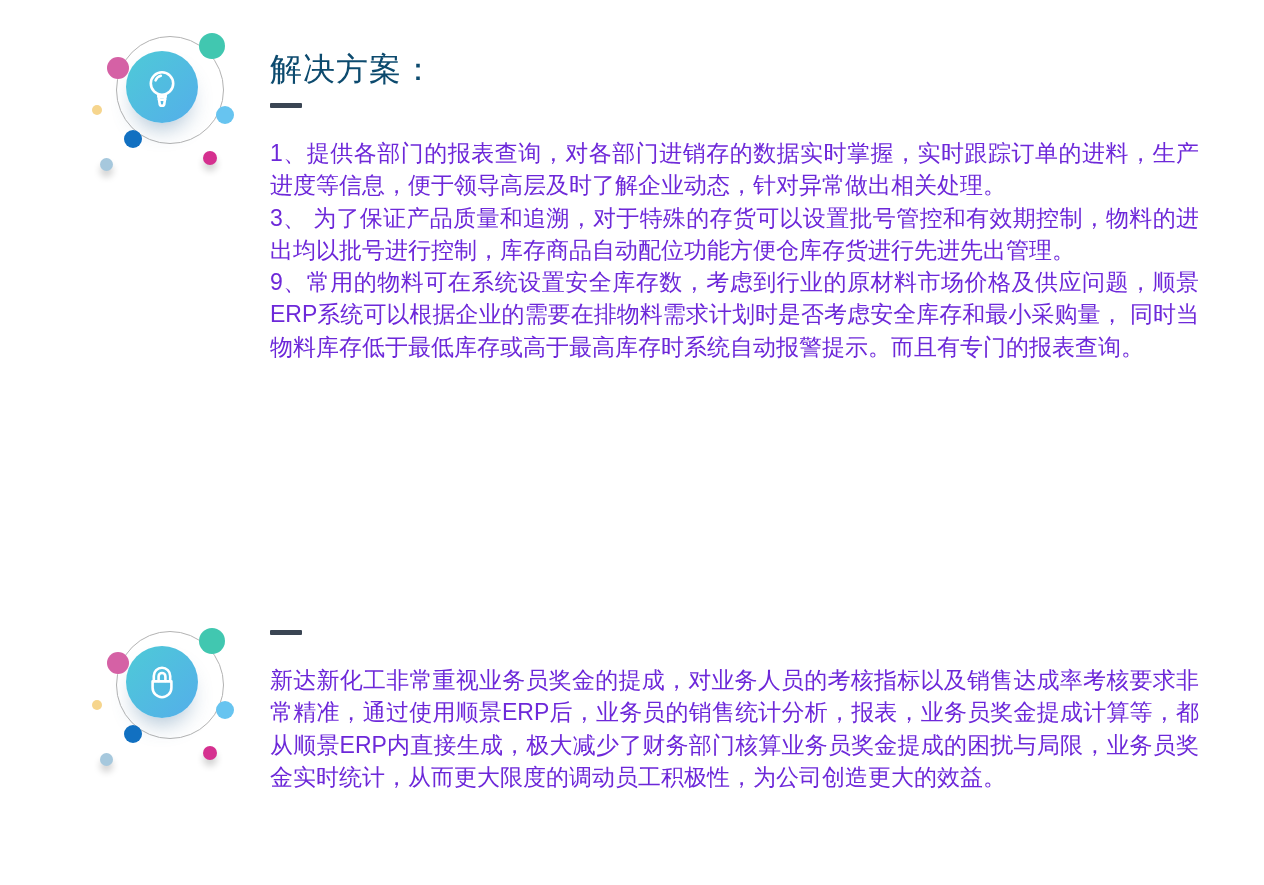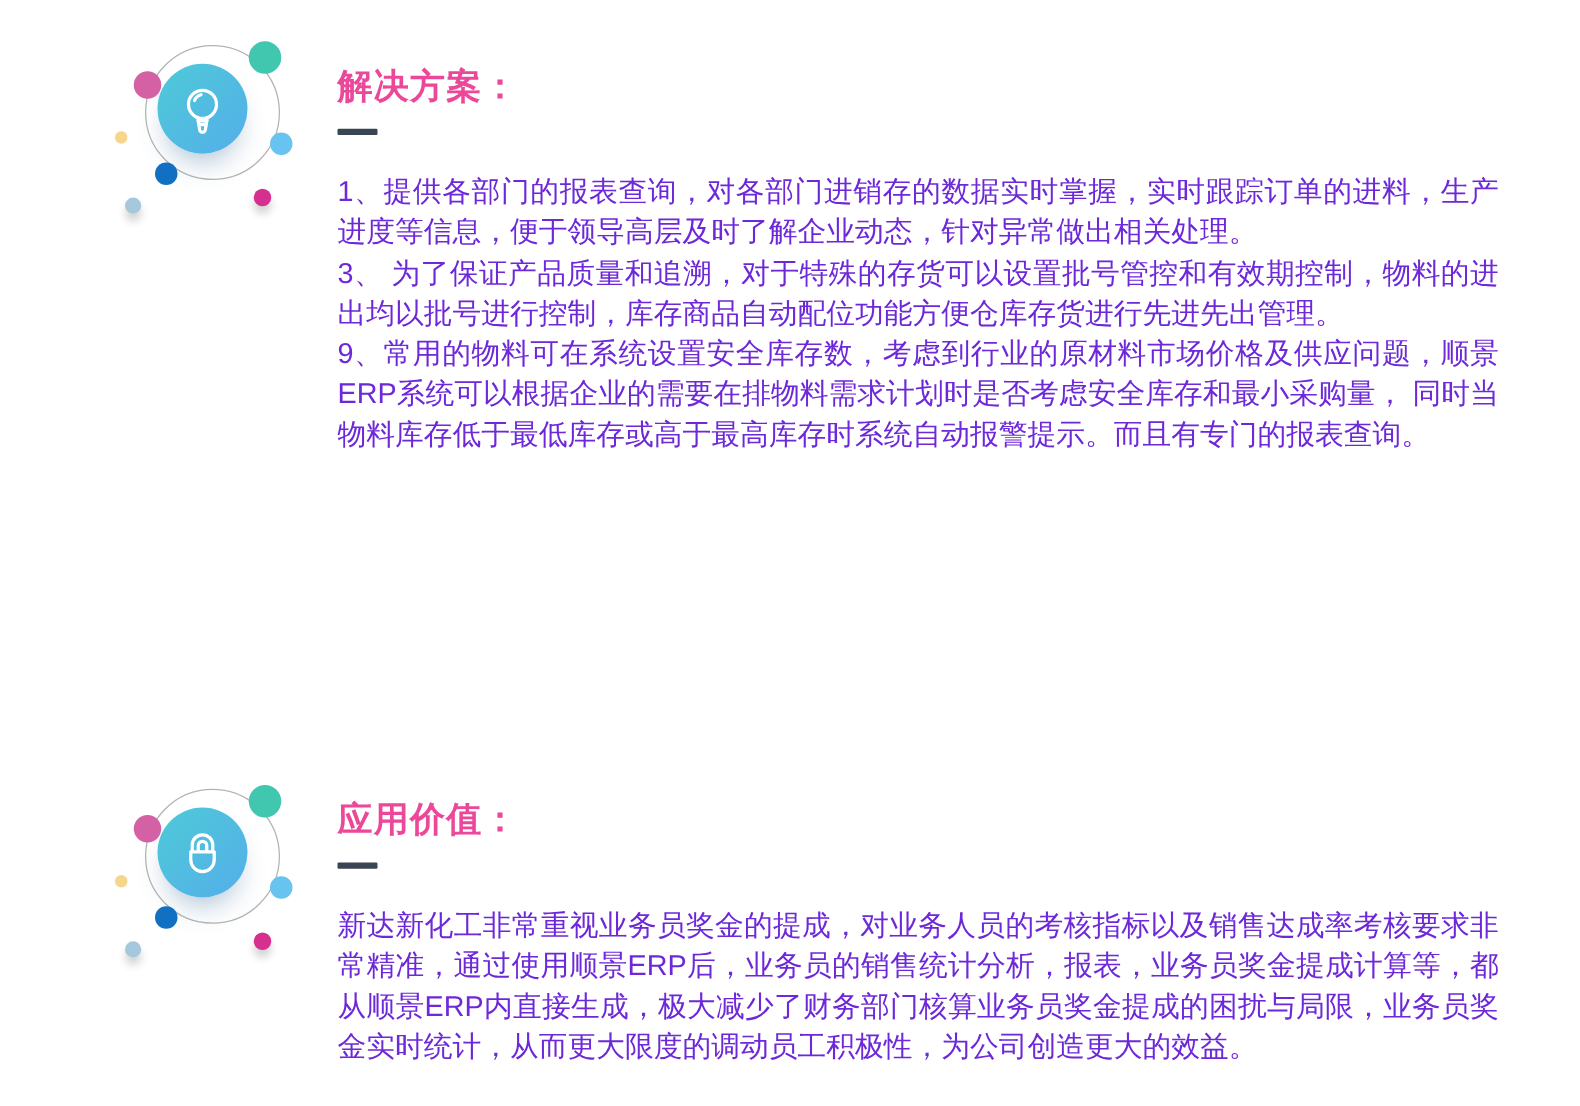--- a/index.html
+++ b/index.html
@@ -31,21 +31,21 @@
   .dot-pink     { left:22px;  top:37px;  width:22px; height:22px; background:#d561a5; }
   .dot-yellow   { left:7px;   top:85px;  width:10px; height:10px; background:#f6d58d; }
   .dot-darkblue { left:39px;  top:110px; width:18px; height:18px; background:#1170c1; }
   .dot-bluegray { left:15px;  top:138px; width:13px; height:13px; background:#a6c8dd; box-shadow:0 6px 7px rgba(0,0,0,.18); }
   .dot-skyblue  { left:131px; top:86px;  width:18px; height:18px; background:#67c4f0; }
   .dot-magenta  { left:118px; top:131px; width:14px; height:14px; background:#d5308f; box-shadow:0 6px 7px rgba(0,0,0,.18); }
 
   
   .content-col { position:absolute; left:270px; top:0; width:929px; }
   .section-title {
-    font-size:28px; line-height:38px; font-weight:700; color:#ec4899;
+    font-size:32px; line-height:38px; font-weight:400; color:#0c4a6e;
     letter-spacing:1px;
   }
   .section-1 .section-title { margin-top:30px; }
   .section-2 .section-title { margin-top:22px; }
   .title-underline {
     width:32px; height:5px; background:#3a4553; margin-top:15px; border-radius:1px;
   }
   .paragraphs { margin-top:29px; }
   .paragraphs p {
     font-size:23px; line-height:32.3px; color:#6d28d9;
@@ -105,21 +105,20 @@
       <span class="dot dot-magenta"></span>
       <div class="main-circle">
         <svg width="44" height="44" viewBox="0 0 44 44" fill="none" stroke="#ffffff" stroke-width="2.6" stroke-linecap="round" stroke-linejoin="round">
           <path d="M13.8 21 v-5 a8.2 8.2 0 0 1 16.4 0 v5"></path>
           <path d="M18.6 21 v-4.6 a3.4 3.4 0 0 1 6.8 0 V21"></path>
           <path d="M12.6 21.4 h18.8 v6.4 a9.4 9.4 0 0 1 -9.4 9.4 a9.4 9.4 0 0 1 -9.4 -9.4 Z"></path>
         </svg>
       </div>
     </div>
     <div class="content-col">
-      <h2 class="section-title">应用价值：</h2>
       <div class="title-underline"></div>
       <div class="paragraphs">
 
           <p>新达新化工非常重视业务员奖金的提成，对业务人员的考核指标以及销售达成率考核要求非常精准，通过使用顺景ERP后，业务员的销售统计分析，报表，业务员奖金提成计算等，都从顺景ERP内直接生成，极大减少了财务部门核算业务员奖金提成的困扰与局限，业务员奖金实时统计，从而更大限度的调动员工积极性，为公司创造更大的效益。</p>
         </div>
     </div>
   </section>
 
 </div>
 

